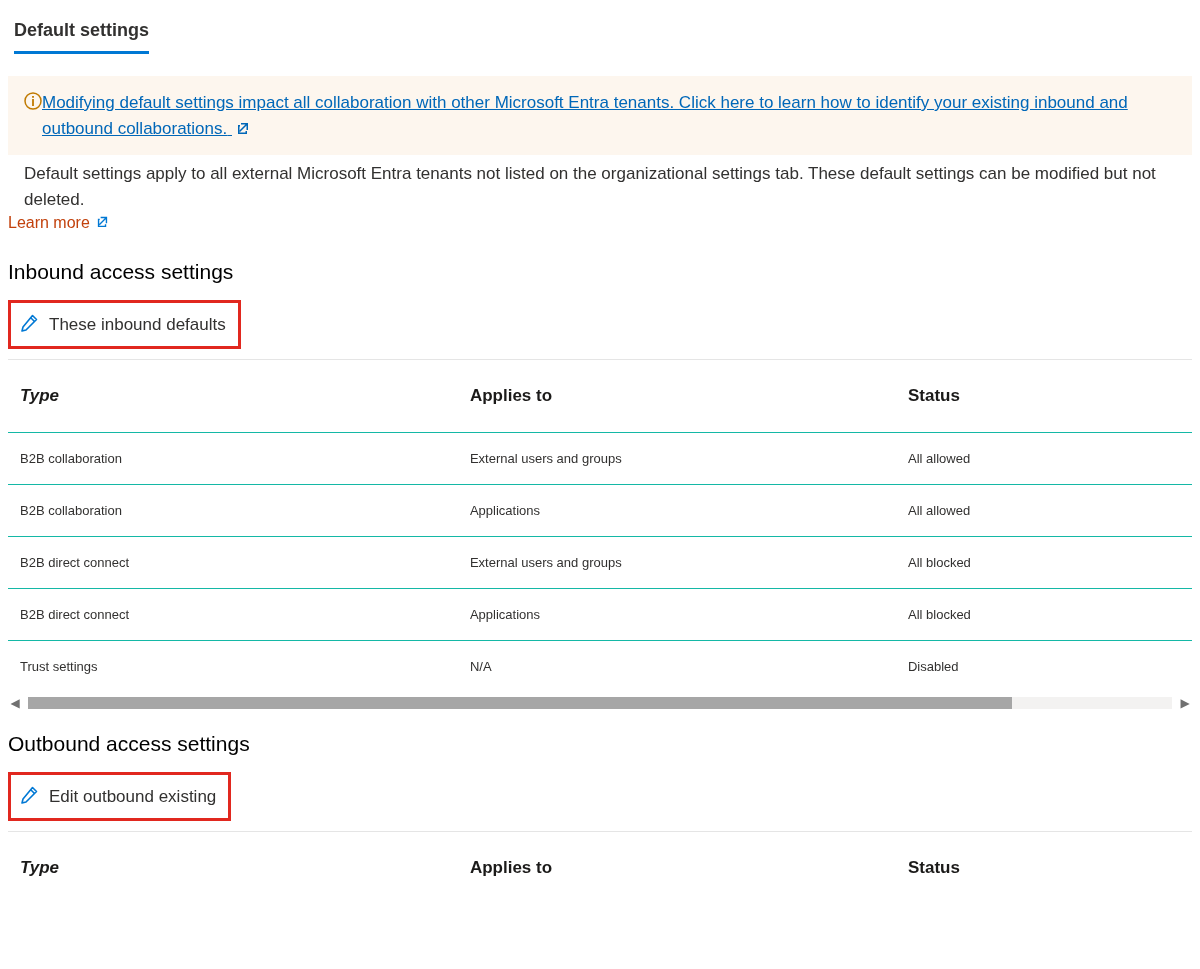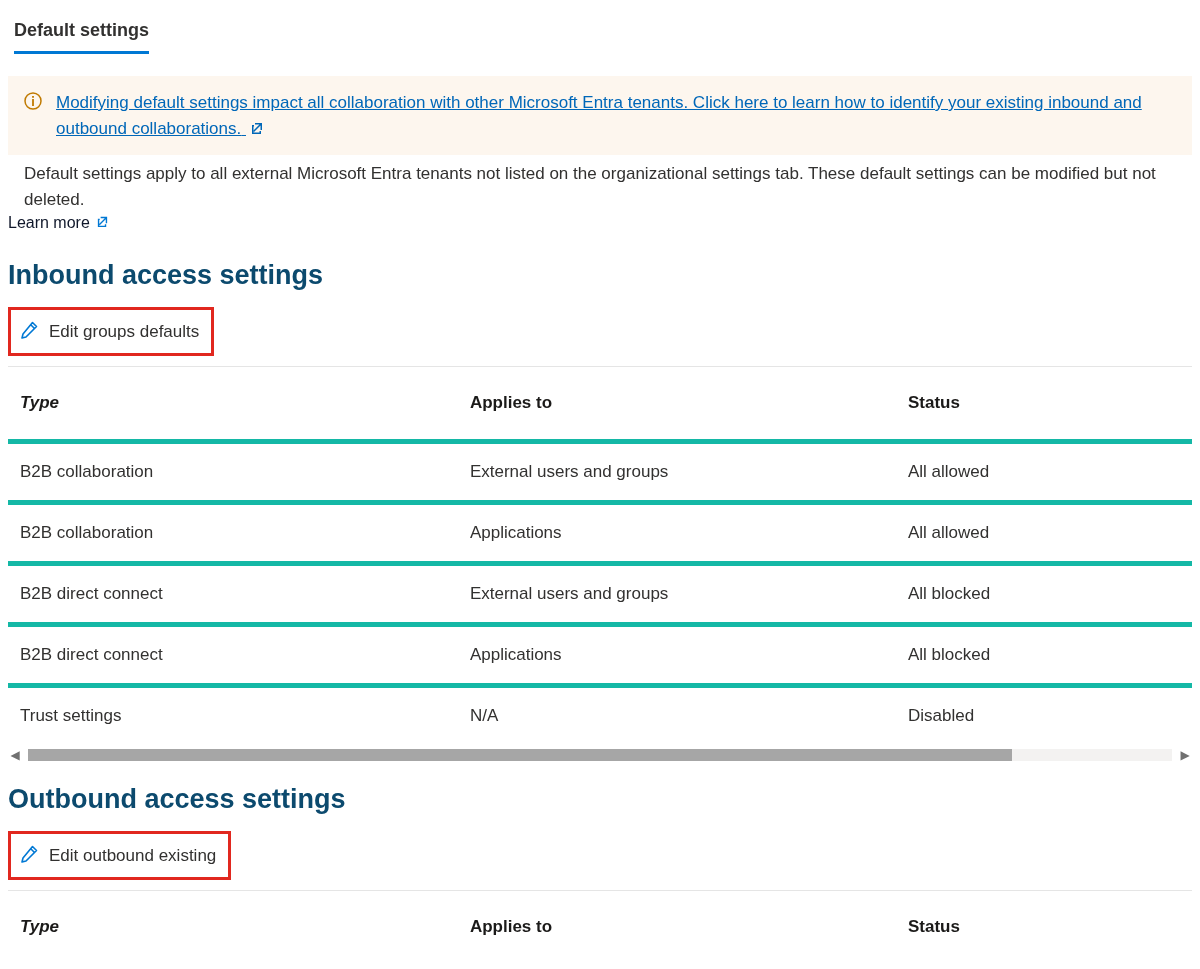--- a/index.html
+++ b/index.html
@@ -27,21 +27,20 @@
     .tab.active {
       font-weight: 600;
       border-bottom: 3px solid #0078d4;
       text-align: right;
     }
     .info-banner {
       display: flex;
       align-items: flex-start;
       background: #fdf6ee;
       padding: 14px 16px;
-      gap: 14px;
       margin: 0 0 6px 0;
     }
     .info-icon-wrap {
       flex: 0 0 auto;
       margin-top: 2px;
     }
     .info-text {
       font-size: 17px;
       line-height: 1.5;
       color: #0067b8;
@@ -53,29 +52,29 @@
     .desc {
       font-size: 17px;
       color: #323130;
       line-height: 1.5;
       margin: 4px 0 2px 16px;
     }
     .learn-more {
       display: inline-flex;
       align-items: center;
       gap: 6px;
-      color: #0f172a;
+      color: #c2410c;
       font-size: 16px;
       text-decoration: none;
       margin-bottom: 28px;
     }
     h2.section-title {
-      font-size: 27px;
-      font-weight: 700;
-      color: #0c4a6e;
+      font-size: 21px;
+      font-weight: 400;
+      color: #000000;
       margin-bottom: 16px;
     }
     .edit-wrap {
       display: inline-flex;
       align-items: center;
       gap: 10px;
       padding: 10px 12px 10px 8px;
       border: 3px solid #e1281f;
       cursor: pointer;
       margin-bottom: 10px;
@@ -93,24 +92,24 @@
       border-collapse: collapse;
     }
     thead th {
       text-align: left;
       font-size: 17px;
       font-weight: 700;
       color: #1b1a19;
       padding: 26px 12px 26px 12px;
     }
     tbody td {
-      font-size: 17px;
+      font-size: 13px;
       color: #323130;
       padding: 18px 12px 18px 12px;
-      border-top: 5px solid #14b8a6;
+      border-top: 1px solid #14b8a6;
     }
     .col-type   { width: 38%; font-style: italic; }
     .col-applies{ width: 37%; }
     .col-status { width: 25%; }
 
     .hscroll {
       display: flex;
       align-items: center;
       gap: 6px;
       margin: 4px 0 22px 0;
@@ -183,21 +182,21 @@
 
 
 <h2 class="section-title">Inbound access settings</h2>
 
 <div class="edit-wrap">
   <span>
     <svg width="20" height="20" viewBox="0 0 20 20">
       <path d="M13.5 2.5l4 4L7 17 3 18l1-4L13.5 2.5zM12 5l3 3" fill="none" stroke="#0078d4" stroke-width="1.6" stroke-linejoin="round"></path>
     </svg>
   </span>
-  <span class="edit-label">Edit groups defaults</span>
+  <span class="edit-label">These inbound defaults</span>
 </div>
 
 <div class="table-wrap">
   <table>
     <thead>
       <tr>
         <th class="col-type">Type</th>
         <th class="col-applies">Applies to</th>
         <th class="col-status">Status</th>
       </tr>

